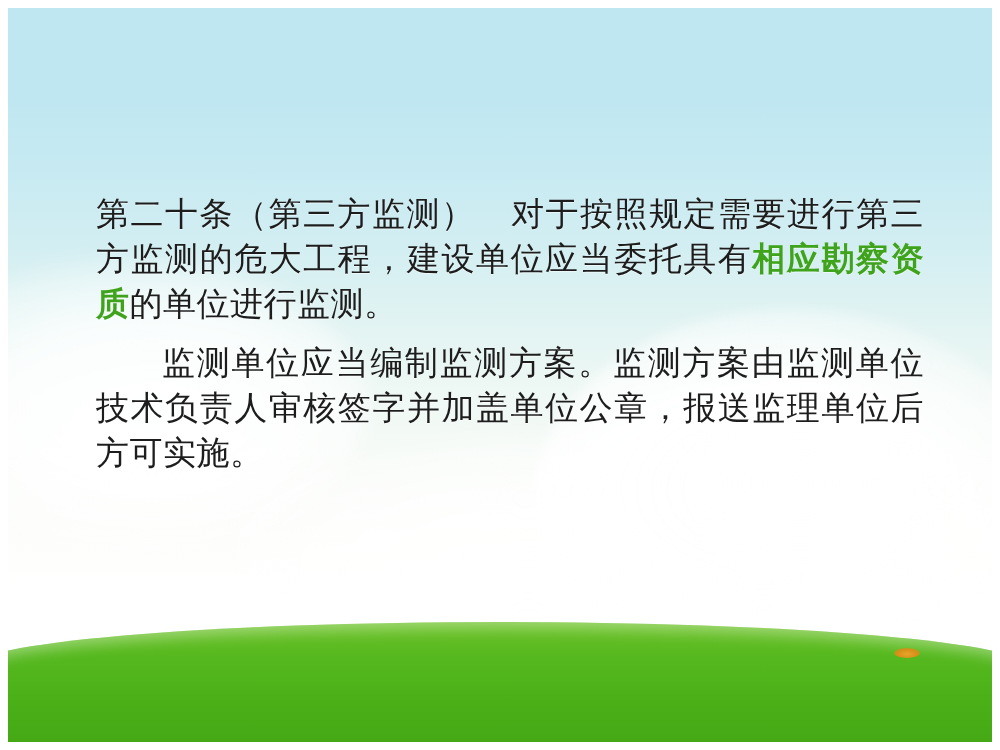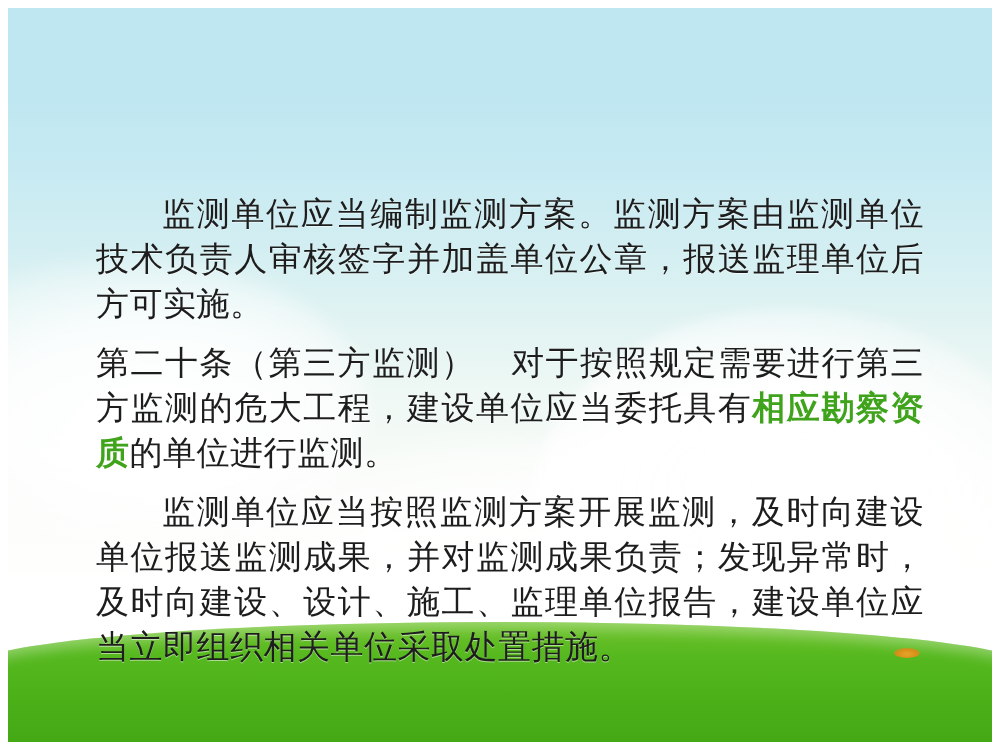--- a/index.html
+++ b/index.html
@@ -284,22 +284,21 @@
       
       
       
       
     </div>
     <div class="horizon-spot"></div>
 
 
     <div class="content">
 
+      <p class="para"><span>第二十条（第三方监测）</span><span class="wide-space"></span><span>  对于按照规定需要进行第三方监测的危大工程，建设单位应当委托具有</span><span class="hl">相应勘察资质</span><span>的单位进行监测。</span></p>
+
       <p class="para indent">监测单位应当编制监测方案。监测方案由监测单位技术负责人审核签字并加盖单位公章，报送监理单位后方可实施。</p>
 
-      <p class="para"><span>第二十条（第三方监测）</span><span class="wide-space"></span><span>  对于按照规定需要进行第三方监测的危大工程，建设单位应当委托具有</span><span class="hl">相应勘察资质</span><span>的单位进行监测。</span></p>
-
-      <p class="para indent">监测单位应当按照监测方案开展监测，及时向建设单位报送监测成果，并对监测成果负责；发现异常时，及时向建设、设计、施工、监理单位报告，建设单位应当立即组织相关单位采取处置措施。</p>
 
     </div>
 
   </div>
 </div>
 
 </body></html>

